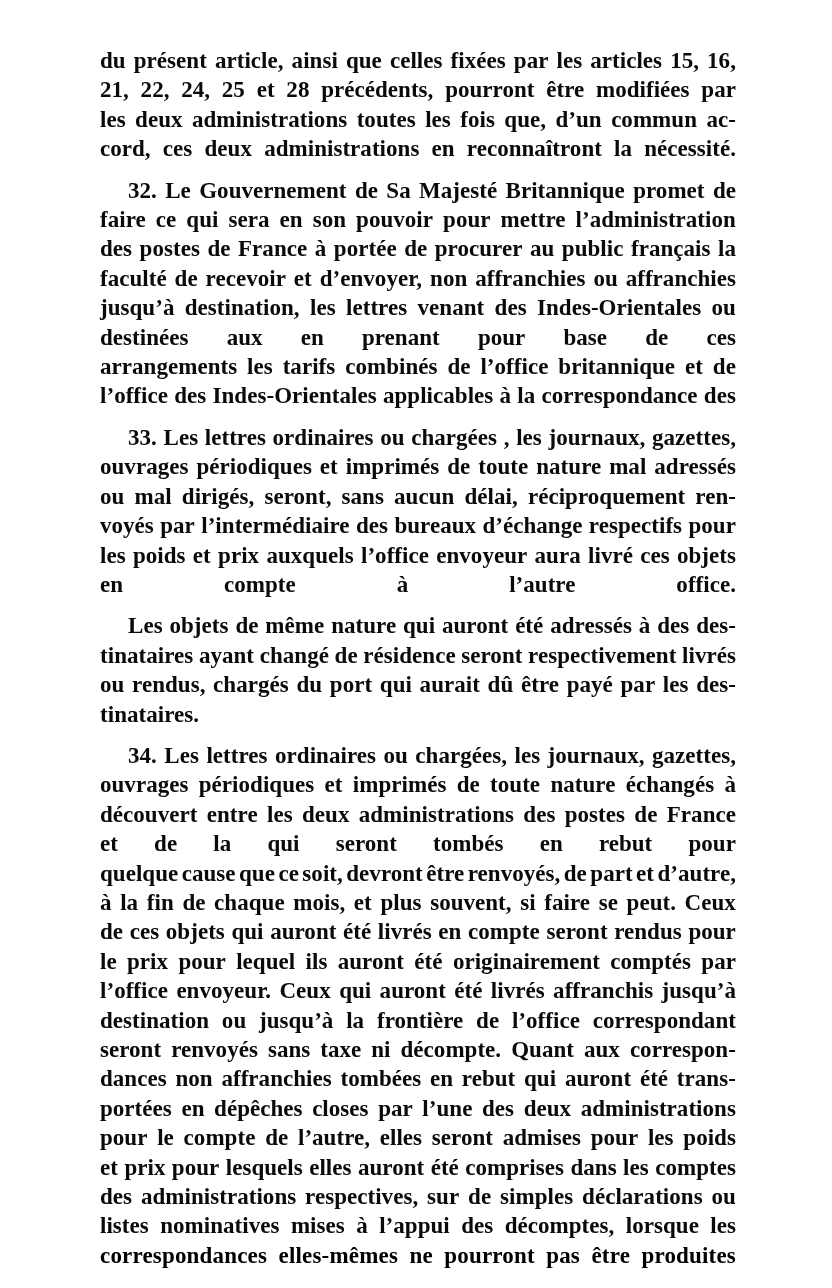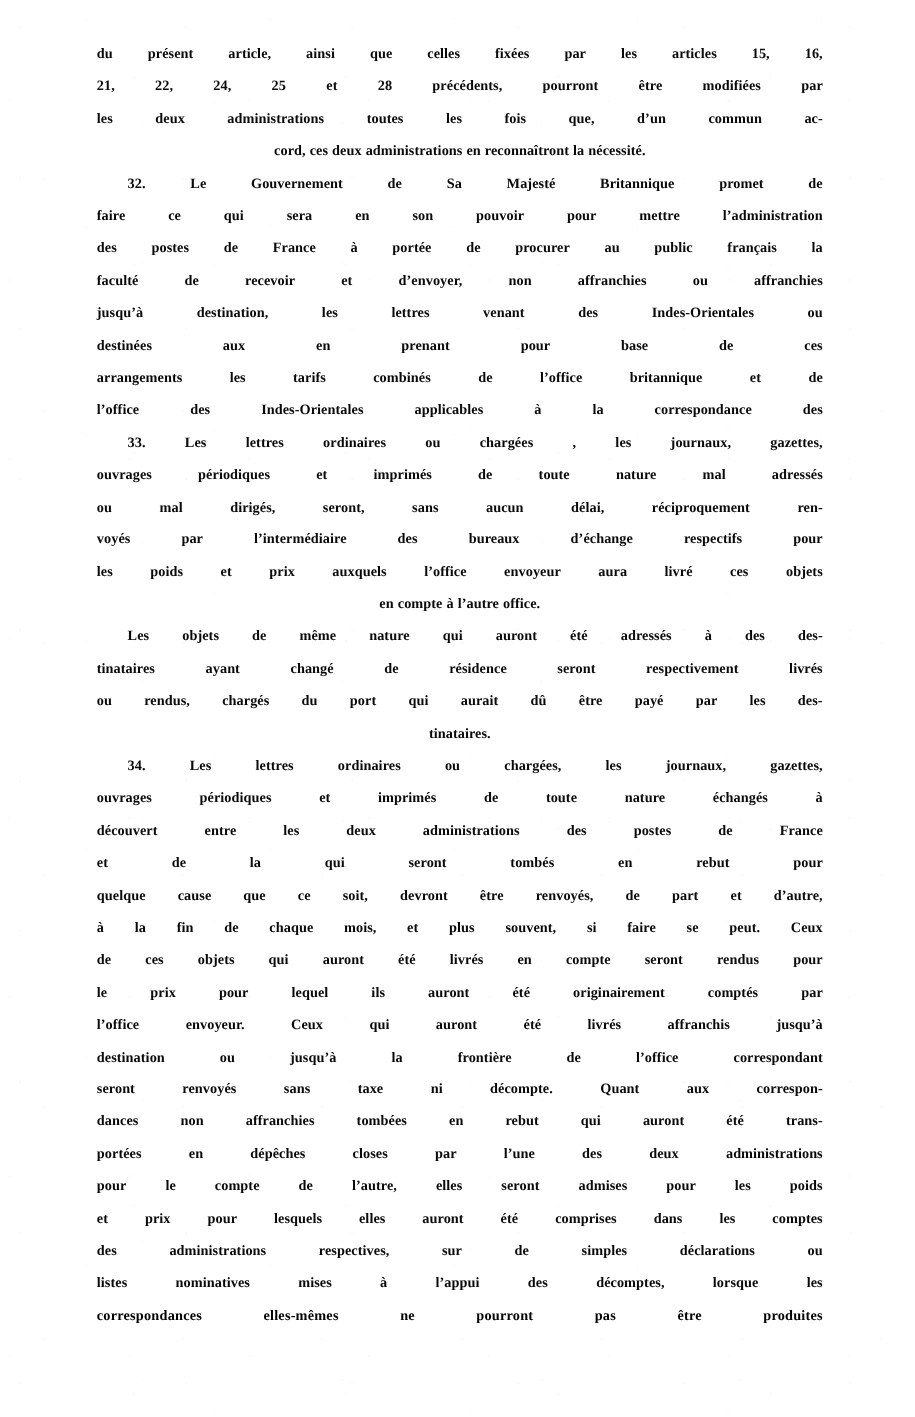--- a/index.html
+++ b/index.html
@@ -41,38 +41,38 @@
   }
 
   #text-block {
     position: absolute;
     left: 88px;
     top: 34px;
     width: 660px;
   }
 
   .para {
-    margin: 0;
-    font-size: 13px;
+    margin: 12px;
+    font-size: 23px;
     line-height: 29.4px;
     letter-spacing: 0.04px;
     word-spacing: 0.2px;
     font-weight: 600;
     -webkit-font-smoothing: none;
   }
 
   
   .line {
     display: flex;
     justify-content: space-between;
     white-space: nowrap;
     width: 100%;
   }
   .line.flush {            
-    justify-content: center;
+    justify-content: space-between;
   }
   .line.flush .w + .w {
     margin-left: 0.28em;
   }
   .line .w {
     display: inline-block;
   }
 
   
   .line.indent {

